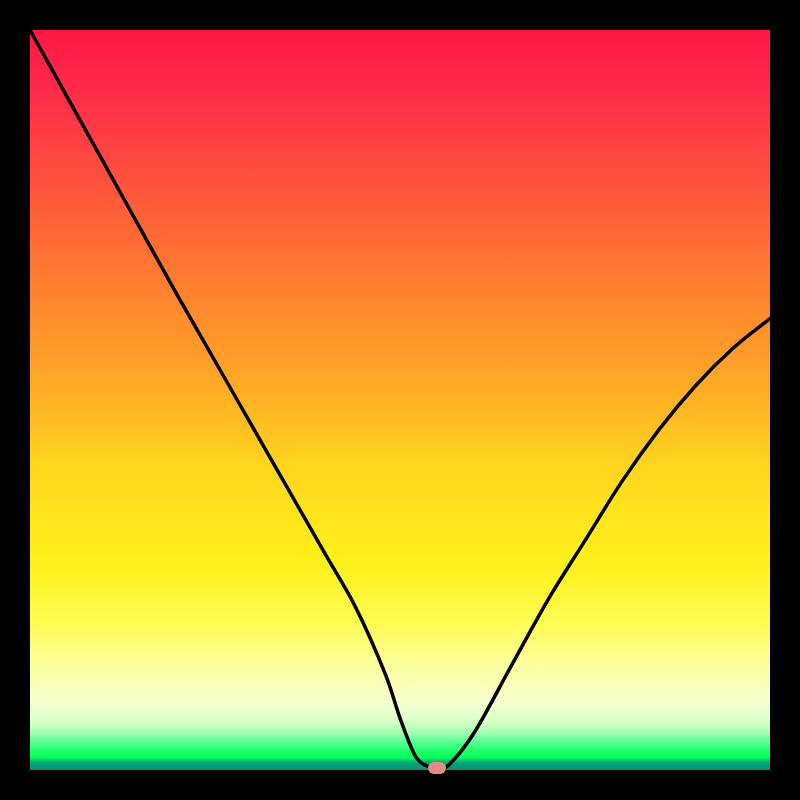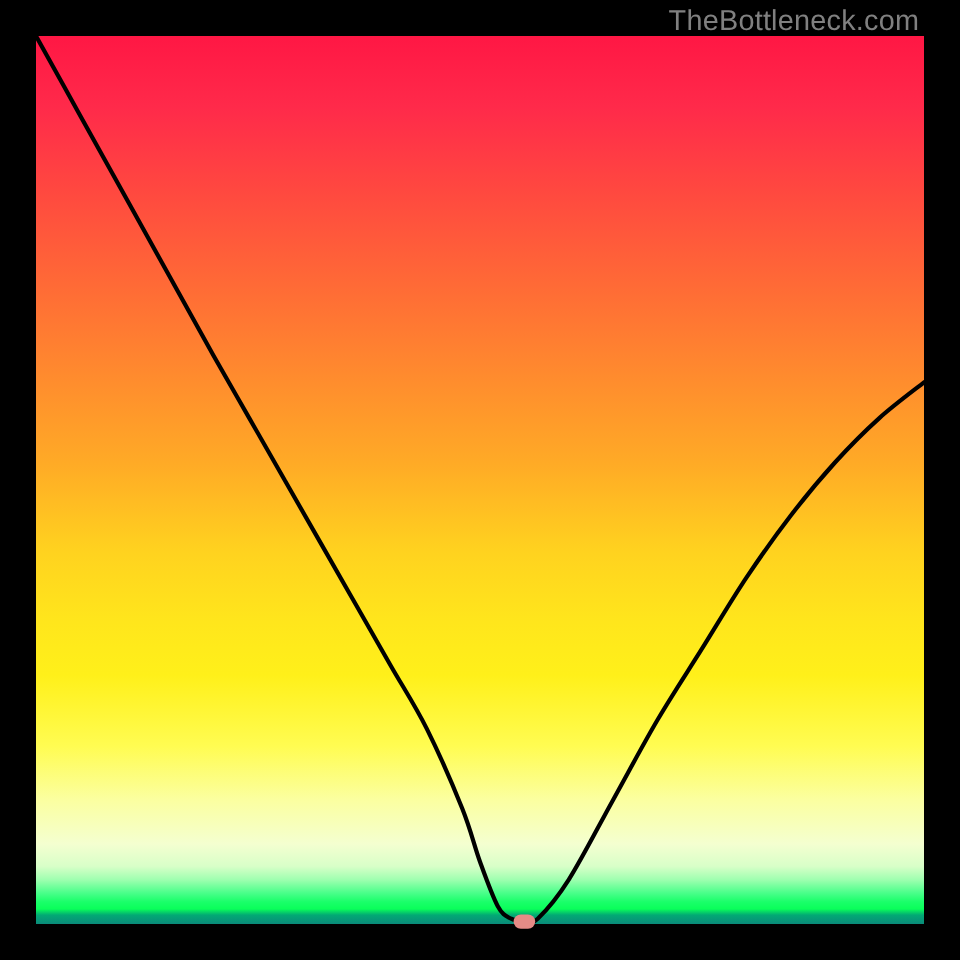--- a/index.html
+++ b/index.html
@@ -72,21 +72,20 @@
     background: #e58b86;
     border-radius: 6px;
     transform: translate(-50%, -50%);
   }
 </style>
 </head>
 <body>
 
 <div class="frame">
 
-  <div class="watermark">TheBottleneck.com</div>
 
   <div class="plot-area">
 
     <svg class="curve" viewBox="0 0 740 740" preserveAspectRatio="none">
       <path id="curve-path" fill="none" stroke="#000" stroke-width="3.5" stroke-linejoin="round" stroke-linecap="round" d="M 0 0 C 6.166666666666667 11.100000000000003, 24.666666666666664 44.40000000000002, 37 66.60000000000002 C 49.333333333333336 88.80000000000003, 61.666666666666664 111.00000000000004, 74 133.20000000000005 C 86.33333333333333 155.40000000000006, 98.66666666666667 177.60000000000008, 111 199.80000000000007 C 123.33333333333333 222.00000000000006, 136.9 246.66666666666666, 148 266.4 C 159.1 286.1333333333333, 167.73333333333332 300.9333333333334, 177.6 318.20000000000005 C 187.46666666666667 335.4666666666667, 197.33333333333334 352.73333333333335, 207.20000000000002 370 C 217.0666666666667 387.26666666666665, 226.93333333333334 404.53333333333336, 236.8 421.8 C 246.66666666666669 439.06666666666666, 256.5333333333333 456.33333333333337, 266.4 473.6 C 276.26666666666665 490.8666666666667, 286.1333333333333 508.1333333333333, 296 525.4 C 305.8666666666667 542.6666666666666, 315.73333333333335 557.4666666666667, 325.6 577.2 C 335.4666666666667 596.9333333333334, 347.8 625.3, 355.2 643.8 C 362.59999999999997 662.3, 365.06666666666666 674.6333333333333, 370 688.2 C 374.93333333333334 701.7666666666668, 380.48333333333335 717.3066666666667, 384.8 725.2 C 389.1166666666667 733.0933333333334, 392.20000000000005 733.4633333333333, 395.90000000000003 735.56 C 399.6 737.6566666666666, 403.30000000000007 737.78, 407.00000000000006 737.78 C 410.70000000000005 737.78, 411.9333333333333 741.3566666666666, 418.09999999999997 735.56 C 424.26666666666665 729.7633333333333, 433.51666666666665 719.5266666666666, 444 703 C 454.48333333333335 686.4733333333334, 468.6666666666667 658.6, 481 636.4 C 493.3333333333333 614.1999999999999, 505.6666666666667 590.7666666666667, 518 569.8 C 530.3333333333334 548.8333333333333, 542.6666666666666 530.3333333333334, 555 510.6 C 567.3333333333334 490.8666666666667, 579.6666666666666 469.9, 592 451.4 C 604.3333333333334 432.9, 616.6666666666666 415.6333333333333, 629 399.59999999999997 C 641.3333333333334 383.5666666666666, 653.6666666666666 368.76666666666665, 666 355.2 C 678.3333333333334 341.6333333333333, 690.6666666666666 329.30000000000007, 703 318.20000000000005 C 715.3333333333334 307.1, 733.8333333333334 293.53333333333336, 740 288.6"></path>
     </svg>
 
     <div class="marker" id="min-marker" style="left: 407px; top: 737.78px;"></div>
 
   </div>

